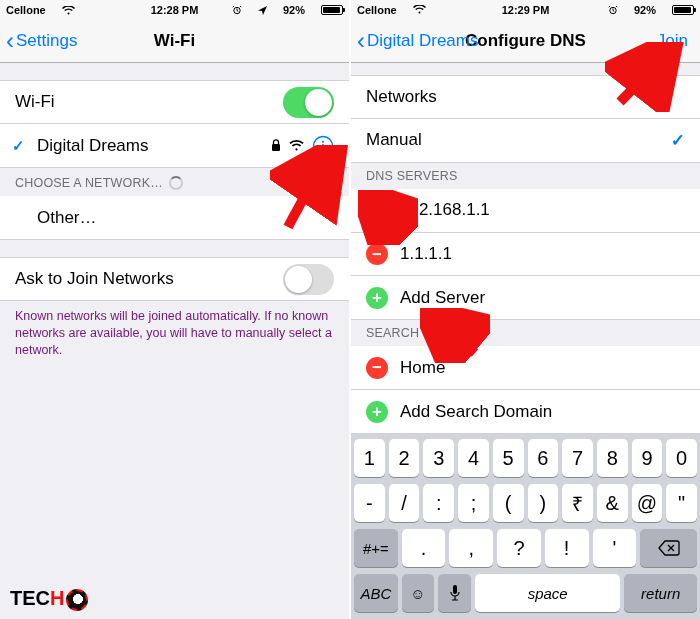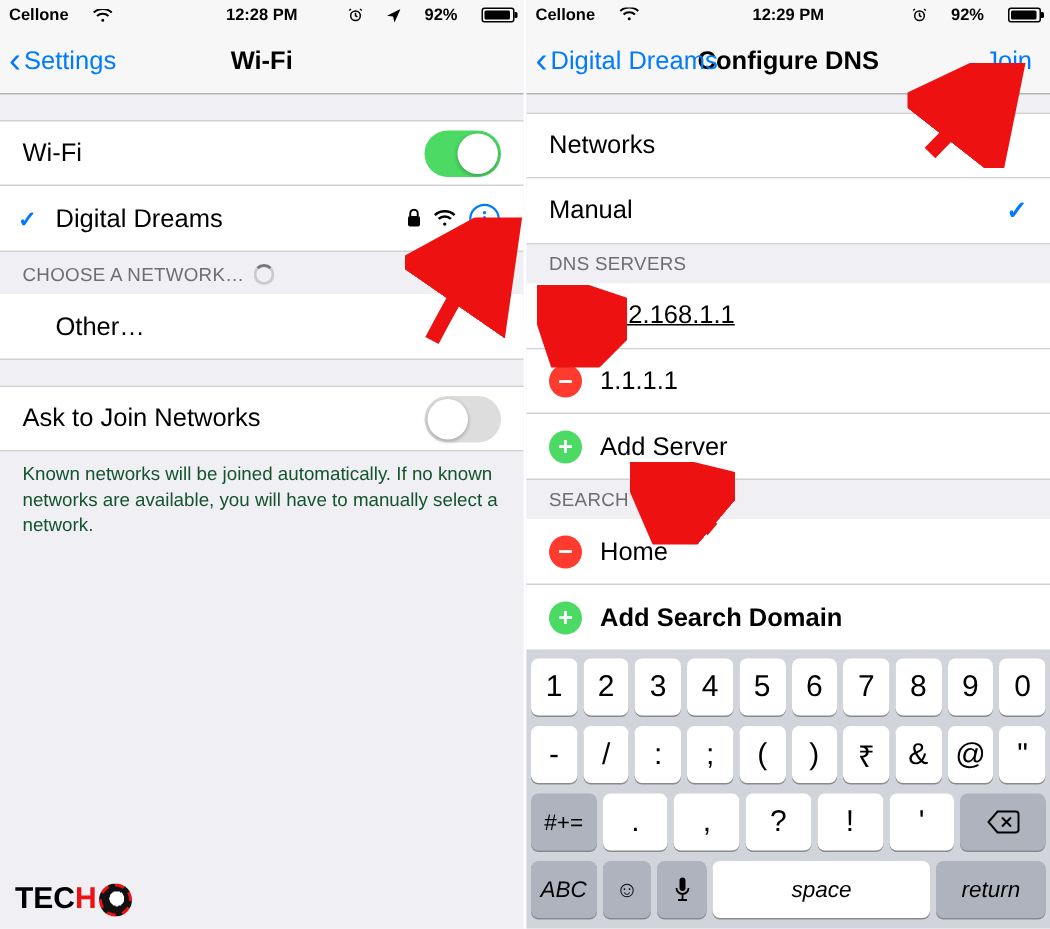--- a/index.html
+++ b/index.html
@@ -24,21 +24,21 @@
   .nav-save{position:absolute;right:12px;color:#007AFF;font-size:17px;}
   
   .group{margin-top:17px;}
   .group.first{margin-top:17px;}
   .cell{background:#fff;height:44px;display:flex;align-items:center;padding:0 15px;border-bottom:.5px solid #d1d1d5;font-size:17px;position:relative;}
   .cell:first-of-type{border-top:.5px solid #d1d1d5;}
   .cell.indent{padding-left:37px;}
   .cell .check{position:absolute;left:12px;color:#007AFF;font-size:15px;font-weight:700;}
   .cell .right{margin-left:auto;display:flex;align-items:center;gap:8px;}
   .ghead{padding:8px 15px 6px;font-size:12.5px;color:#6d6d72;text-transform:uppercase;letter-spacing:.2px;display:flex;align-items:flex-end;gap:6px;}
-  .gfoot{padding:7px 15px 0;font-size:12.5px;color:#14532d;line-height:1.35;}
+  .gfoot{padding:7px 15px 0;font-size:12.5px;color:#701a75;line-height:1.35;}
   
   .toggle{width:51px;height:31px;border-radius:31px;position:relative;}
   .toggle.on{background:#4CD964;}
   .toggle.off{background:#ddd;}
   .toggle .knob{width:27px;height:27px;background:#fff;border-radius:50%;position:absolute;top:2px;box-shadow:0 1px 3px rgba(0,0,0,.3);}
   .toggle.on .knob{right:2px;}
   .toggle.off .knob{left:2px;}
   
   .lock svg,.wifig svg,.info svg{display:block;}
   .info{color:#007AFF;}
@@ -212,39 +212,39 @@
     </div>
     <div class="cell">
       <span>Manual</span>
       <span class="right" style="color:#007AFF;font-weight:700;">✓</span>
     </div>
   </div>
 
   <div class="ghead" style="height:26px;align-items:flex-end;">DNS SERVERS</div>
   <div class="cell">
     <span class="circle minus">−</span>
-    <span style="margin-left:12px;text-decoration:underline;">192.168.1.1</span>
+    <span style="margin-left:12px;">192.168.1.1</span>
   </div>
   <div class="cell">
     <span class="circle minus">−</span>
     <span style="margin-left:12px;">1.1.1.1</span>
   </div>
   <div class="cell">
     <span class="circle plus">+</span>
     <span style="margin-left:12px;">Add Server</span>
   </div>
 
   <div class="ghead" style="height:26px;align-items:flex-end;">SEARCH DOMAINS</div>
   <div class="cell">
     <span class="circle minus">−</span>
     <span style="margin-left:12px;">Home</span>
   </div>
   <div class="cell">
     <span class="circle plus">+</span>
-    <span style="margin-left:12px;font-weight:bold;">Add Search Domain</span>
+    <span style="margin-left:12px;">Add Search Domain</span>
   </div>
 
   <div class="keyboard" style="margin-top:auto;">
     <div class="krow r1" id="kb-r1">
           <div class="key">1</div>
           <div class="key">2</div>
           <div class="key">3</div>
           <div class="key">4</div>
           <div class="key">5</div>
           <div class="key">6</div>

